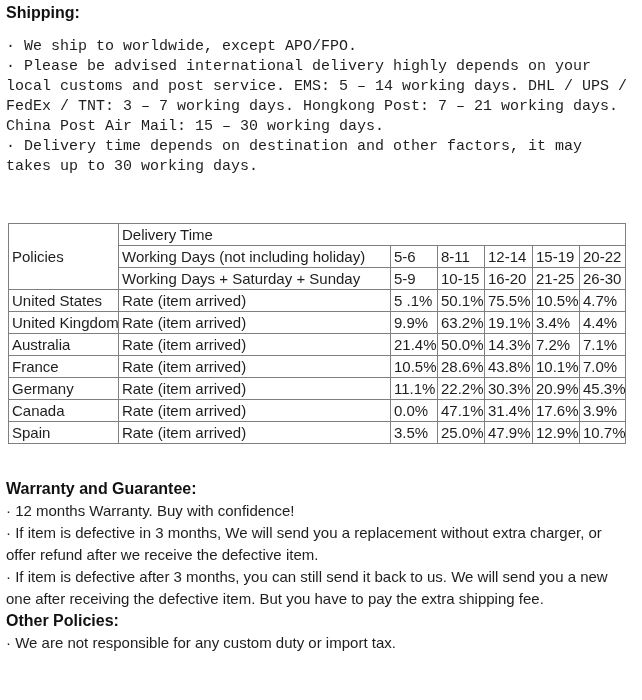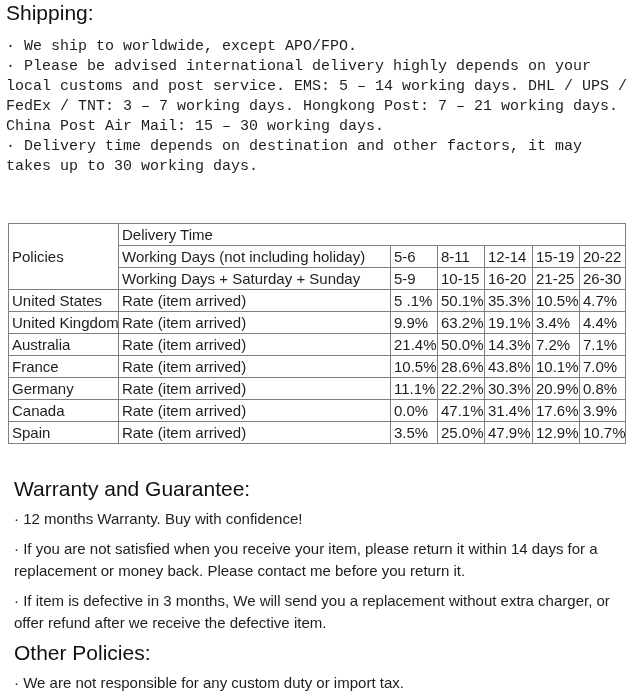--- a/index.html
+++ b/index.html
@@ -13,22 +13,22 @@
     overflow: hidden;
     font-family: "Liberation Sans", "DejaVu Sans", sans-serif;
     font-size: 15px;
     color: #1e1e1e;
     -webkit-font-smoothing: antialiased;
   }
   .content {
     padding: 3px 7px 0 6px;
   }
   .heading {
-    font-weight: normal;
-    font-size: 21px;
+    font-weight: bold;
+    font-size: 16px;
     line-height: 20px;
     margin: 0;
     color: #111111;
   }
   .top-bullets {
     margin-top: 14px;
     font-family: Liberation Mono, monospace;
   }
   .top-bullets p {
     margin: 0;
@@ -48,21 +48,21 @@
     line-height: 20px;
     overflow: hidden;
     white-space: nowrap;
     vertical-align: middle;
     color: #1e1e1e;
   }
   .bottom {
     margin-top: 34px;
   }
   .bottom p {
-    margin: 8px;
+    margin: 0;
     line-height: 22px;
   }
   .bottom .heading {
     line-height: 22px;
   }
 </style>
 </head>
 <body>
 
 <div class="content">
@@ -105,21 +105,21 @@
         <td>16-20</td>
         <td>21-25</td>
         <td>26-30</td>
       </tr>
 
       <tr>
         <td>United States</td>
         <td>Rate (item arrived)</td>
         <td>5 .1%</td>
         <td>50.1%</td>
-        <td>35.3%</td>
+        <td>75.5%</td>
         <td>10.5%</td>
         <td>4.7%</td>
       </tr>
       <tr>
         <td>United Kingdom</td>
         <td>Rate (item arrived)</td>
         <td>9.9%</td>
         <td>63.2%</td>
         <td>19.1%</td>
         <td>3.4%</td>
@@ -143,21 +143,21 @@
         <td>10.1%</td>
         <td>7.0%</td>
       </tr>
       <tr>
         <td>Germany</td>
         <td>Rate (item arrived)</td>
         <td>11.1%</td>
         <td>22.2%</td>
         <td>30.3%</td>
         <td>20.9%</td>
-        <td>0.8%</td>
+        <td>45.3%</td>
       </tr>
       <tr>
         <td>Canada</td>
         <td>Rate (item arrived)</td>
         <td>0.0%</td>
         <td>47.1%</td>
         <td>31.4%</td>
         <td>17.6%</td>
         <td>3.9%</td>
       </tr>
@@ -169,19 +169,19 @@
         <td>47.9%</td>
         <td>12.9%</td>
         <td>10.7%</td>
       </tr>
     </tbody>
   </table>
 
   <div class="bottom">
     <p class="heading">Warranty and Guarantee:</p>
     <p>· 12 months Warranty. Buy with confidence!</p>
-    <p>· If you are not satisfied when you receive your item, please return it within 14 days for a replacement or money back. Please contact me before you return it.</p>
     <p>· If item is defective in 3 months, We will send you a replacement without extra charger, or offer refund after we receive the defective item.</p>
+    <p>· If item is defective after 3 months, you can still send it back to us. We will send you a new one after receiving the defective item. But you have to pay the extra shipping fee.</p>
     <p class="heading">Other Policies:</p>
     <p>· We are not responsible for any custom duty or import tax.</p>
   </div>
 
 </div>
 
 </body></html>

